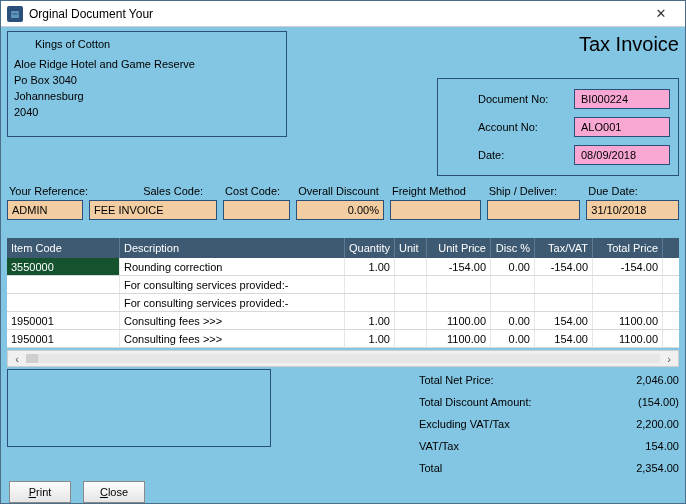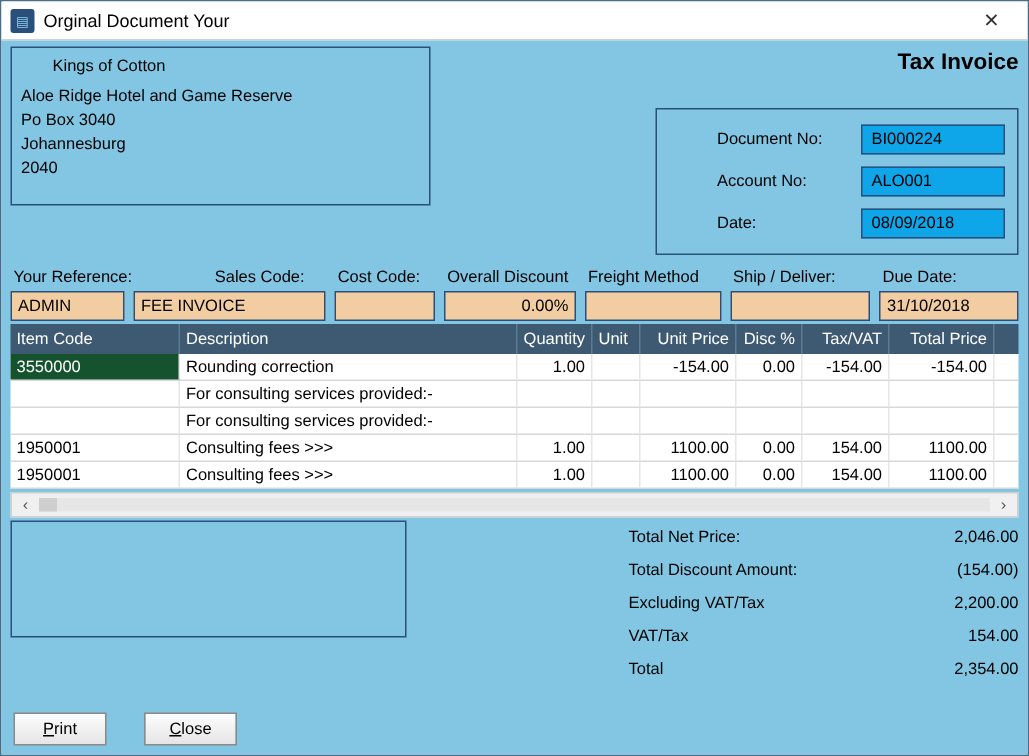--- a/index.html
+++ b/index.html
@@ -7,52 +7,52 @@
   .window { width: 686px; height: 504px; border: 1px solid #4a6e8a; background: #fff; display: flex; flex-direction: column; }
   .titlebar { height: 26px; background: #fff; border-bottom: 1px solid #d0d0d0; display: flex; align-items: center; padding: 0 6px; }
   .titlebar .icon { width:16px; height:16px; background:#2a4f7a; margin-right:6px; border-radius:2px; display:flex; align-items:center; justify-content:center; color:#8cd0f0; font-size:9px;}
   .titlebar .title { flex:1; font-size:12px; color:#000; }
   .titlebar .close { width:36px; height:20px; display:flex; align-items:center; justify-content:center; font-size:13px; color:#333; cursor:default;}
   .client { flex:1; background:#83c6e3; padding:4px 6px 6px 6px; display:flex; flex-direction:column; overflow:hidden;}
   .top-row { display:flex; gap:6px; }
   .cust-box, .meta-box, .notes-box { border:1px solid #2a4f7a; padding:4px 6px; }
   .cust-box { width:280px; height:106px; line-height:16px; }
   .cust-box .company { color:#000; margin-bottom:4px;padding-left:21px; }
-  .doc-title { flex:1; text-align:left; font-size:15px; font-weight:bold; color:#000; padding-top:2px;}
+  .doc-title { flex:1; text-align:left; font-size:20px; font-weight:normal; color:#000; padding-top:2px;}
   .meta-box { width:242px; height: auto; margin-top:22px; padding:6px 8px 6px 8px;}
   .meta-row { display:flex; align-items:center; height:28px;margin-left:32px;}
   .meta-row .lbl { width:96px; color:#000;}
-  .meta-row .val { flex:1; border:1px solid #2a4f7a; height:20px; line-height:18px; padding:0 6px; background:#0ea5e9;}
+  .meta-row .val { flex:1; border:1px solid #2a4f7a; height:20px; line-height:18px; padding:0 6px; background:#f9a8d4;}
   .right-col { display:flex; flex-direction:column; align-items:flex-end; flex:1;}
   .filters { margin-top:6px; }
   .filters .labels, .filters .inputs { display:flex; gap:6px;}
   .filters .cell { height:18px; padding:0 2px; color:#000; display:flex; align-items:center;}
   .filters .in { background:#f2cda2; border:1px solid #2a4f7a; height:20px; padding:0 4px; display:flex; align-items:center; overflow:hidden;}
   .w-ref{width:130px;} .w-sales{width:77px;} .w-cost{width:68px;} .w-disc{width:89px; justify-content:flex-end;} .w-freight{width:92px;} .w-ship{width:95px;} .w-due{width:94px;}
   .w-disc.in{justify-content:flex-end;}
-  .grid { margin-top:2px; flex:0 0 auto; }
+  .grid { margin-top:18px; flex:0 0 auto; }
   .grid-head { display:flex; background:#3e5a73; color:#fff; height:20px; align-items:center;}
   .grid-head .gh { border-right:1px solid #5d7a93; height:100%; display:flex; align-items:center; padding:0 4px;}
   .c-code{width:113px;} .c-desc{width:225px;} .c-qty{width:50px;justify-content:flex-end;} .c-unit{width:32px;} .c-price{width:64px;justify-content:flex-end;} .c-discp{width:44px;justify-content:flex-end;} .c-tax{width:58px;justify-content:flex-end;} .c-total{width:70px;justify-content:flex-end;}
   .grid-body { background:#fff; }
   .grid-row { display:flex; height:18px; align-items:center; border-bottom:1px solid #d8d8d8;}
   .grid-row .gc { padding:0 4px; height:100%; display:flex; align-items:center; border-right:1px solid #e6e6e6;}
   .grid-row .gc.num { justify-content:flex-end;}
   .grid-row.sel .c-code{ background:#14532d; color:#fff;}
   .hscroll { height:17px; background:#f0f0f0; border:1px solid #cfcfcf; display:flex; align-items:center; justify-content:space-between; padding:0 2px; margin-top:2px;}
   .hscroll .arrow{ width:14px; text-align:center; color:#555;}
   .hscroll .track{ flex:1; height:9px; margin:0 2px; background:#e6e6e6; position:relative;}
   .hscroll .thumb{ position:absolute; left:0; top:0; height:9px; width:12px; background:#cfcfcf;}
   .bottom { display:flex; margin-top:2px; flex:1;}
   .notes-box { width:264px; height:78px;}
   .totals { margin-left:auto; width:260px;}
   .totals .trow { display:flex; height:22px; align-items:center;}
   .totals .tlbl { width:160px; color:#000;}
   .totals .tval { flex:1; text-align:right; color:#000;}
-  .buttons { display:flex; gap:25px; padding:2px 2px 0 2px;align-items:flex-end;}
+  .buttons { display:flex; gap:12px; padding:2px 2px 0 2px;align-items:flex-end;}
   .btn { width:62px; height:22px; background:linear-gradient(#fdfdfd,#e5e5e5); border:1px solid #8a8a8a; display:flex; align-items:center; justify-content:center; font-size:11px;}
   .btn .ul{ text-decoration:underline;}
 </style>
 </head>
 <body>
 
 <div class="window">
   <div class="titlebar">
     <div class="icon">▤</div>
     <div class="title">Orginal Document Your</div>

